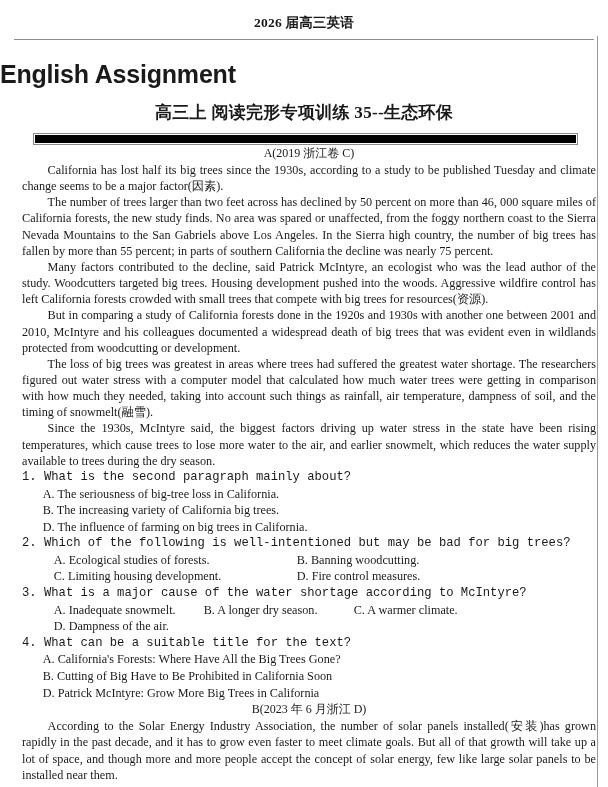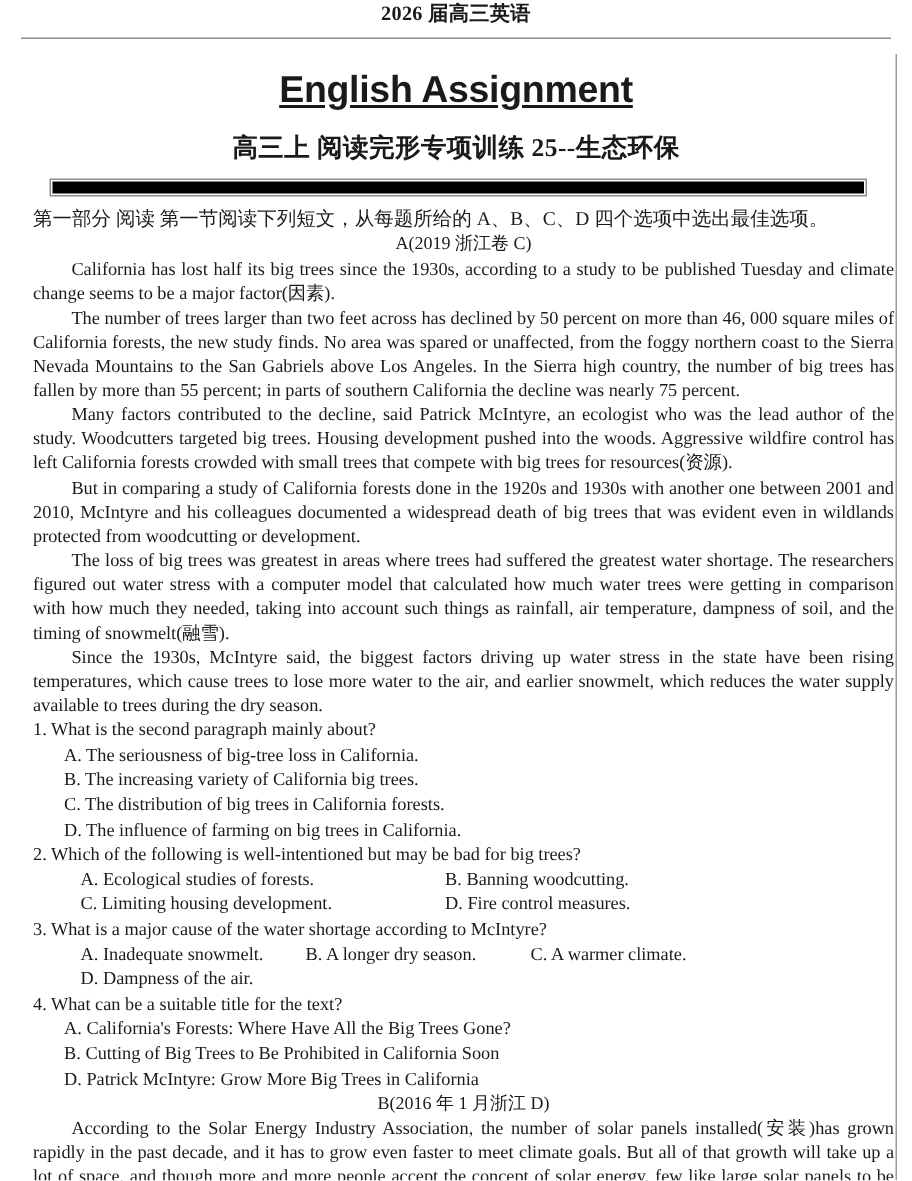--- a/index.html
+++ b/index.html
@@ -30,36 +30,35 @@
     height: 751px;
     background: #9a9a9a;
   }
 
   .running-head {
     text-align: center;
     font-family: "Liberation Serif", "DejaVu Serif", serif;
     font-weight: bold;
     font-size: 13.5px;
     letter-spacing: .2px;
+    padding-top: 14px;
     padding-bottom: 4px;
   }
   .head-rule {
     height: 1px;
     background: #8d8d8d;
     margin: 3px 14px 0 14px;
   }
 
   .main-title {
-    text-align: center;
     font-family: "Liberation Sans", "DejaVu Sans", sans-serif;
     font-weight: bold;
     font-size: 25px;
     letter-spacing: -0.2px;
     margin-top: 20px;
-    text-decoration: underline;
   }
   .sub-title {
     text-align: center;
     font-family: "Liberation Serif", "DejaVu Serif", serif;
     font-weight: bold;
     font-size: 17px;
     margin-top: 12px;
     letter-spacing: .3px;
   }
 
@@ -99,20 +98,21 @@
     font-size: 12.2px;
     line-height: 1.325;
     font-family: Liberation Serif, serif;
   }
   p.para + p.para { margin-top: 0; }
 
   .q-line {
     margin: 0;
     font-size: 12.2px;
     line-height: 1.36;
+    font-family: Liberation Mono, monospace;
   }
   .opt-line {
     margin: 0;
     padding-left: 1.7em;
     font-size: 12.2px;
     line-height: 1.36;
   }
   .opt-row {
     margin: 0;
     padding-left: 1.7em;
@@ -133,59 +133,57 @@
 <body>
 
 <div class="page">
 
   <div class="page-right-rule"></div>
 
   <div class="running-head">2026 届高三英语</div>
   <div class="head-rule"></div>
 
   <div class="main-title">English Assignment</div>
-  <div class="sub-title">高三上  阅读完形专项训练 25--生态环保</div>
+  <div class="sub-title">高三上  阅读完形专项训练 35--生态环保</div>
 
   <div class="black-bar-outer">
     <div class="black-bar-inner"></div>
   </div>
 
   <div class="content">
 
-    <div class="section-line">第一部分  阅读  第一节阅读下列短文，从每题所给的 A、B、C、D 四个选项中选出最佳选项。</div>
     <div class="src-label">A(2019 浙江卷 C)</div>
 
     <p class="para">California has lost half its big trees since the 1930s, according to a study to be published Tuesday and climate change seems to be a major factor(因素).</p>
     <p class="para">The number of trees larger than two feet across has declined by 50 percent on more than 46, 000 square miles of California forests, the new study finds. No area was spared or unaffected, from the foggy northern coast to the Sierra Nevada Mountains to the San Gabriels above Los Angeles. In the Sierra high country, the number of big trees has fallen by more than 55 percent; in parts of southern California the decline was nearly 75 percent.</p>
     <p class="para">Many factors contributed to the decline, said Patrick McIntyre, an ecologist who was the lead author of the study. Woodcutters targeted big trees. Housing development pushed into the woods. Aggressive wildfire control has left California forests crowded with small trees that compete with big trees for resources(资源).</p>
     <p class="para">But in comparing a study of California forests done in the 1920s and 1930s with another one between 2001 and 2010, McIntyre and his colleagues documented a widespread death of big trees that was evident even in wildlands protected from woodcutting or development.</p>
     <p class="para">The loss of big trees was greatest in areas where trees had suffered the greatest water shortage. The researchers figured out water stress with a computer model that calculated how much water trees were getting in comparison with how much they needed, taking into account such things as rainfall, air temperature, dampness of soil, and the timing of snowmelt(融雪).</p>
     <p class="para">Since the 1930s, McIntyre said, the biggest factors driving up water stress in the state have been rising temperatures, which cause trees to lose more water to the air, and earlier snowmelt, which reduces the water supply available to trees during the dry season.</p>
 
     <p class="q-line">1. What is the second paragraph mainly about?</p>
     <p class="opt-line">A. The seriousness of big-tree loss in California.</p>
     <p class="opt-line">B. The increasing variety of California big trees.</p>
-    <p class="opt-line">C. The distribution of big trees in California forests.</p>
     <p class="opt-line">D. The influence of farming on big trees in California.</p>
 
     <p class="q-line">2. Which of the following is well-intentioned but may be bad for big trees?</p>
     <div class="opt-row two-col">
       <span class="opt-cell">A. Ecological studies of forests.</span><span class="opt-cell">B. Banning woodcutting.</span>
     </div>
     <div class="opt-row two-col">
       <span class="opt-cell">C. Limiting housing development.</span><span class="opt-cell">D. Fire control measures.</span>
     </div>
 
     <p class="q-line">3. What is a major cause of the water shortage according to McIntyre?</p>
     <div class="opt-row four-col">
       <span class="opt-cell">A. Inadequate snowmelt.</span><span class="opt-cell">B. A longer dry season.</span><span class="opt-cell">C. A warmer climate.</span><span class="opt-cell">D. Dampness of the air.</span>
     </div>
 
     <p class="q-line">4. What can be a suitable title for the text?</p>
     <p class="opt-line">A. California's Forests: Where Have All the Big Trees Gone?</p>
-    <p class="opt-line">B. Cutting of Big Trees to Be Prohibited in California Soon</p>
+    <p class="opt-line">B. Cutting of Big Have to Be Prohibited in California Soon</p>
     <p class="opt-line">D. Patrick McIntyre: Grow More Big Trees in California</p>
 
-    <div class="src-label">B(2016 年 1 月浙江 D)</div>
+    <div class="src-label">B(2023 年 6 月浙江 D)</div>
     <p class="para">According to the Solar Energy Industry Association, the number of solar panels installed(安装)has grown rapidly in the past decade, and it has to grow even faster to meet climate goals. But all of that growth will take up a lot of space, and though more and more people accept the concept of solar energy, few like large solar panels to be installed near them.</p>
 
   </div>
 </div>
 
 </body></html>

